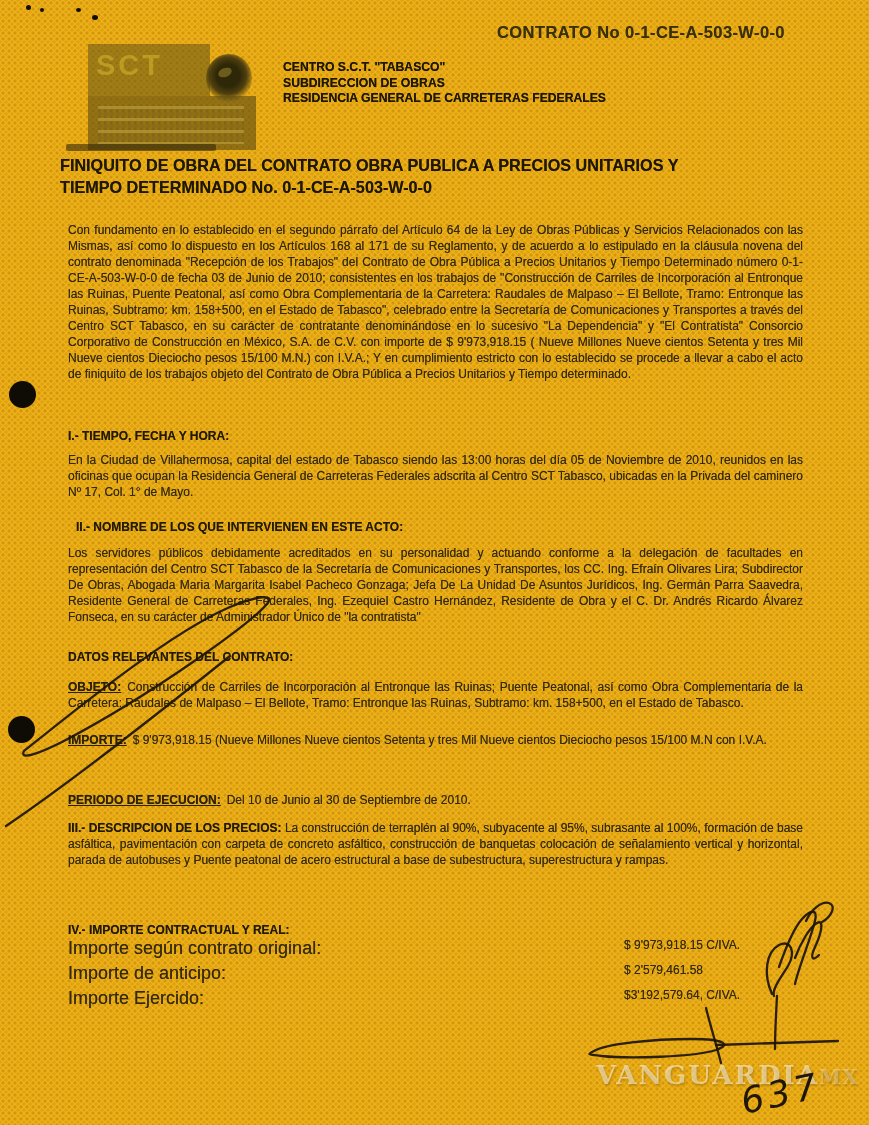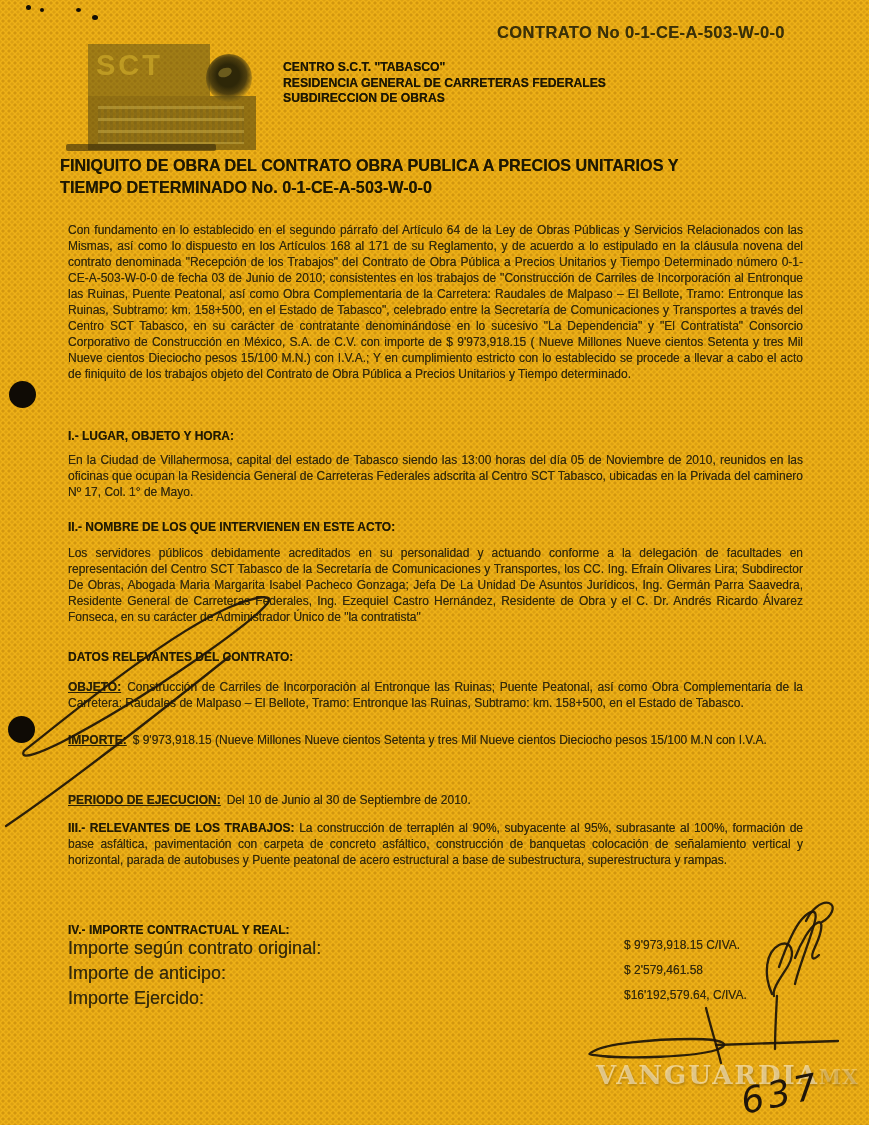--- a/index.html
+++ b/index.html
@@ -107,64 +107,64 @@
     <div class="stamp-top"></div>
     <div class="stamp-sct">SCT</div>
     <div class="stamp-eagle"></div>
     <div class="stamp-bottom"></div>
     <div class="stamp-lines"></div>
   </div>
   <div class="stamp-underline"></div>
 
   <div class="agency">
     <div>CENTRO S.C.T. "TABASCO"</div>
+    <div>SUBDIRECCION DE OBRAS</div>
     <div>RESIDENCIA GENERAL DE CARRETERAS FEDERALES</div>
-    <div>SUBDIRECCION DE OBRAS</div>
   </div>
 
   <div class="title">
     <div>FINIQUITO DE OBRA DEL CONTRATO OBRA  PUBLICA A PRECIOS UNITARIOS Y</div>
     <div>TIEMPO DETERMINADO No.  0-1-CE-A-503-W-0-0</div>
   </div>
 
   <div class="body-text" style="top:222px;">Con fundamento en lo establecido en el segundo párrafo del Artículo 64 de la Ley de Obras Públicas y Servicios Relacionados con las Mismas, así como lo dispuesto en los Artículos 168 al 171 de su Reglamento, y de acuerdo a lo estipulado en la cláusula novena del contrato denominada "Recepción de los Trabajos" del Contrato de Obra Pública a Precios Unitarios y Tiempo Determinado número 0-1-CE-A-503-W-0-0 de fecha 03 de Junio de 2010; consistentes en los trabajos de "Construcción de Carriles de Incorporación al Entronque las Ruinas, Puente Peatonal, así como Obra Complementaria de la Carretera: Raudales de Malpaso – El Bellote, Tramo: Entronque las Ruinas, Subtramo: km. 158+500, en el Estado de Tabasco", celebrado entre la Secretaría de Comunicaciones y Transportes a través del Centro SCT Tabasco, en su carácter de contratante denominándose en lo sucesivo "La Dependencia" y "El Contratista" Consorcio Corporativo de Construcción en México, S.A. de C.V.  con importe de $ 9'973,918.15 ( Nueve Millones Nueve cientos Setenta y tres Mil Nueve cientos Dieciocho pesos 15/100 M.N.) con I.V.A.; Y en cumplimiento estricto con lo establecido  se procede a llevar a cabo el acto de finiquito de los trabajos objeto del Contrato de Obra Pública a Precios Unitarios y Tiempo determinado.</div>
 
-  <div class="body-text heading" style="top:428px;">I.- LUGAR, OBJETO Y HORA:</div>
+  <div class="body-text heading" style="top:428px;">I.- TIEMPO, FECHA Y HORA:</div>
   <div class="body-text" style="top:452px;">En la Ciudad de Villahermosa, capital del estado de Tabasco siendo las  13:00  horas del día 05 de Noviembre de 2010, reunidos en las oficinas que ocupan la Residencia General de  Carreteras Federales adscrita al Centro SCT Tabasco, ubicadas en la Privada del caminero Nº 17, Col. 1° de Mayo.</div>
 
-  <div class="body-text heading" style="top:519px;">II.- NOMBRE DE LOS QUE INTERVIENEN EN ESTE ACTO:</div>
+  <div class="body-text heading" style="top:519px;margin-left:8px;">II.- NOMBRE DE LOS QUE INTERVIENEN EN ESTE ACTO:</div>
   <div class="body-text" style="top:545px;">Los servidores públicos debidamente acreditados en su personalidad y actuando conforme a la delegación de facultades en representación del Centro SCT Tabasco de la Secretaría de Comunicaciones y Transportes, los CC. Ing. Efraín Olivares Lira; Subdirector De Obras,  Abogada Maria Margarita Isabel Pacheco Gonzaga; Jefa De La Unidad De Asuntos Jurídicos, Ing. Germán Parra Saavedra, Residente General de Carreteras Federales, Ing. Ezequiel Castro Hernández, Residente de Obra  y el C. Dr. Andrés Ricardo Álvarez Fonseca, en su carácter de  Administrador Único de "la contratista"</div>
 
   <div class="body-text heading" style="top:649px;">DATOS RELEVANTES DEL CONTRATO:</div>
 
   <div class="body-text" style="top:679px;">
     <span class="ul-label">OBJETO:</span><span>Construcción de Carriles de Incorporación al Entronque las Ruinas; Puente Peatonal, así como Obra Complementaria de la Carretera: Raudales de Malpaso – El Bellote, Tramo: Entronque las Ruinas, Subtramo: km. 158+500, en el Estado de Tabasco.</span>
   </div>
 
   <div class="body-text" style="top:732px;">
     <span class="ul-label">IMPORTE:</span><span>$ 9'973,918.15 (Nueve Millones Nueve cientos Setenta y tres Mil Nueve cientos Dieciocho pesos 15/100 M.N  con I.V.A.</span>
   </div>
 
   <div class="body-text" style="top:792px;">
     <span class="ul-label">PERIODO DE EJECUCION:</span><span>Del 10 de Junio al 30 de Septiembre de 2010.</span>
   </div>
 
   <div class="body-text" style="top:820px;">
-    <span class="bold heading">III.- RELEVANTES DE LOS TRABAJOS:</span>
+    <span class="bold heading">III.- DESCRIPCION DE LOS PRECIOS:</span>
     <span>La construcción  de terraplén al 90%, subyacente al 95%, subrasante al 100%, formación de base asfáltica, pavimentación con carpeta de concreto asfáltico, construcción de banquetas colocación de señalamiento vertical y horizontal, parada de autobuses y Puente peatonal de acero estructural a base de subestructura, superestructura y rampas.</span>
   </div>
 
   <div class="body-text heading" style="top:910px;margin-top:12px;">IV.- IMPORTE CONTRACTUAL Y REAL:</div>
 
   <div class="imp-label" style="top:938px;">Importe según contrato original:</div>
   <div class="imp-value" style="top:938px;">$ 9'973,918.15 C/IVA.</div>
   <div class="imp-label" style="top:963px;">Importe de anticipo:</div>
   <div class="imp-value" style="top:963px;">$ 2'579,461.58</div>
   <div class="imp-label" style="top:988px;">Importe Ejercido:</div>
-  <div class="imp-value" style="top:988px;">$16'192,579.64,  C/IVA.</div>
+  <div class="imp-value" style="top:988px;">$3'192,579.64,  C/IVA.</div>
 
   <div class="watermark"><span>VANGUARDIA</span><span class="mx">MX</span></div>
 
   <svg class="abs" style="left:0;top:0;" width="869" height="1125" viewBox="0 0 869 1125">
 
     <path class="pen" d="M24 751 C 85 702 172 632 230 607 C 257 596 276 593 267 604 C 250 624 150 696 62 742 C 40 753 19 761 24 751"></path>
     <path class="pen" d="M230 656 C 180 696 80 776 6 826"></path>
 
     <path class="pen" d="M772 994 C 763 974 766 952 779 945 C 791 939 796 952 788 966 C 780 979 772 989 774 996"></path>
     <path class="pen" d="M779 967 C 786 947 794 928 802 919 C 811 909 818 909 815 921 C 810 941 799 966 795 984"></path>

